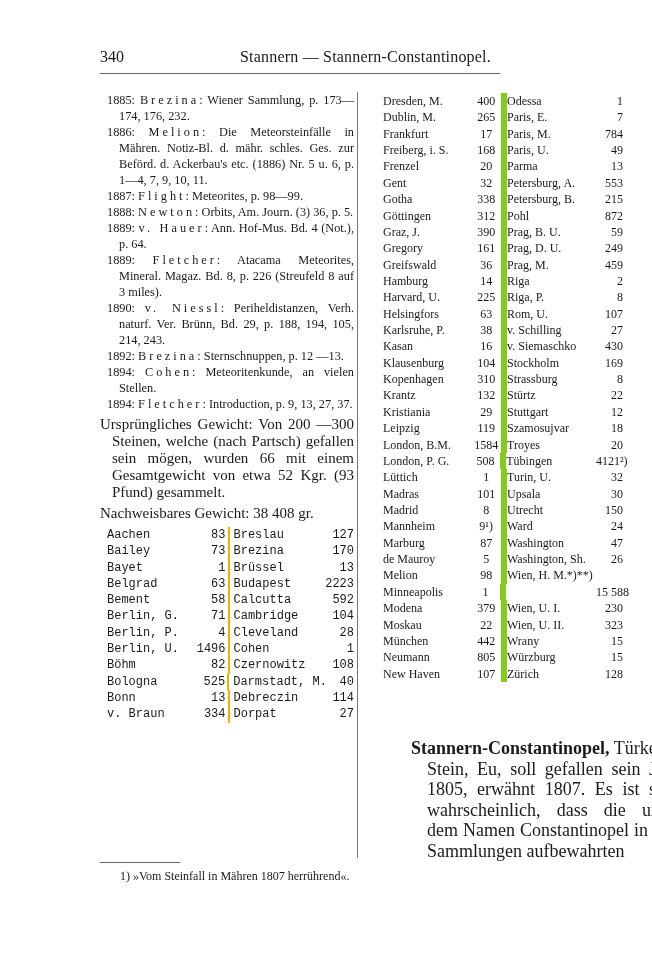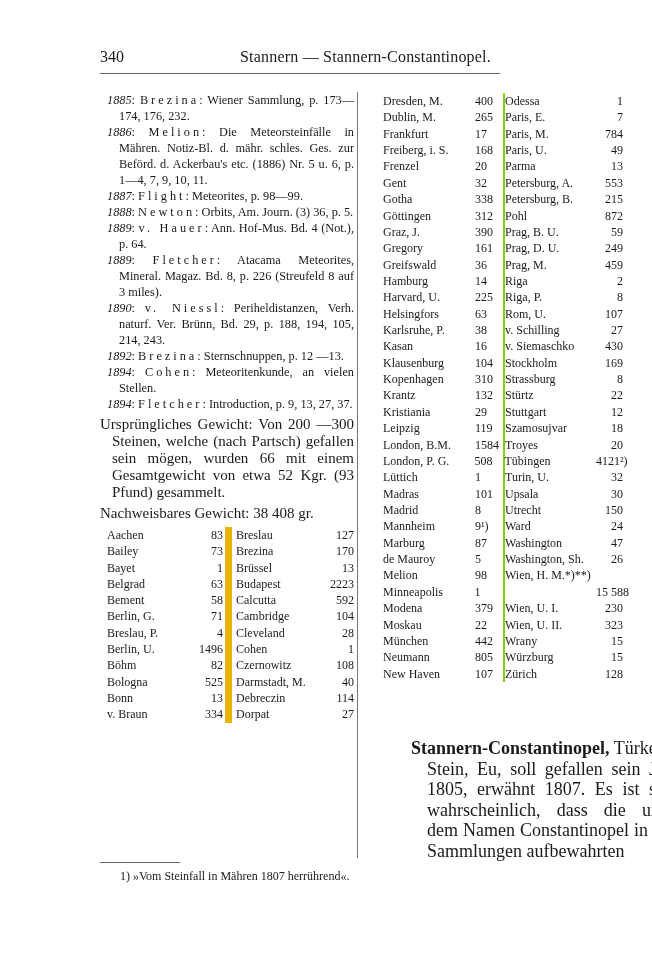--- a/index.html
+++ b/index.html
@@ -15,38 +15,38 @@
   .page-num { position: absolute; left: 0; top: 0; }
   .running-title { position: absolute; left: 140px; top: 0; white-space: nowrap; letter-spacing: 0.2px; }
   .header-rule { position: absolute; left: 100px; top: 73px; width: 400px; height: 1px; background: #666; }
 
   .col-divider { position: absolute; left: 357px; top: 92px; width: 1px; height: 766px; background: #777; }
 
   
   .left { position: absolute; left: 107px; top: 92px; width: 247px; }
   .refs { font-size: 12.3px; line-height: 16px; }
   .ref { padding-left: 12px; text-indent: -12px; text-align: justify; }
-  .ref .yr { font-weight: normal; font-style: italic; }
+  .ref .yr { font-weight: normal; }
   .ref .au { letter-spacing: 3px; }
   .para { font-size: 15px; line-height: 17px; margin-top: 4px; padding-left: 12px; text-indent: -12px; text-align: justify; margin-left: -7px; }
   .weight-line { font-size: 15px; line-height: 20px; margin-left: -7px; margin-top: 2px; }
 
-  .tbl { font-size: 12px; line-height: 16px; margin-top: 4px; }
+  .tbl { font-size: 12px; line-height: 16px; margin-top: 4px; font-family: Liberation Mono, monospace; }
   .tbl .row { display: flex; height: 16.3px; }
   .tbl .c1 { width: 86px; padding-left: 0; white-space: nowrap; }
-  .tbl .n1 { width: 33px; text-align: right; padding-right: 2px; border-right: 7px solid #eab308; }
+  .tbl .n1 { width: 33px; text-align: right; padding-right: 2px; border-right: 2px solid #eab308; }
   .tbl .c2 { width: 88px; padding-left: 4px; white-space: nowrap; }
   .tbl .n2 { width: 33px; text-align: right; }
 
   
   .right { position: absolute; left: 383px; top: 93px; width: 240px; }
   .rtbl { font-size: 12px; line-height: 16px; }
   .rtbl .row { display: flex; height: 16.37px; }
   .rtbl .c1 { width: 95px; white-space: nowrap; }
-  .rtbl .n1 { width: 27px; text-align: left; padding-right: 2px; border-right: 2px solid #84cc16; }
+  .rtbl .n1 { width: 27px; text-align: center; padding-right: 2px; border-right: 6px solid #84cc16; }
   .rtbl .c2 { width: 95px; white-space: nowrap; }
   .rtbl .n2 { width: 27px; text-align: right; white-space: nowrap; }
 
   .entry { position: absolute; left: 367px; top: 738px; width: 264px; font-size: 18px; line-height: 20.5px; margin-left: 48px; }
   .entry .head { font-weight: bold; }
   .entry .body { padding-left: 12px; text-align: justify; }
   .entry .first { margin-left: -4px; }
 
   .fn-rule { position: absolute; left: 100px; top: 862px; width: 80px; height: 1px; background: #666; }
   .footnotes { position: absolute; left: 92px; top: 868px; width: 520px; font-size: 12px; line-height: 17px; }
@@ -115,21 +115,21 @@
         <span class="c2">Calcutta</span>
         <span class="n2">592</span>
       </div>
       <div class="row">
         <span class="c1">Berlin, G.</span>
         <span class="n1">71</span>
         <span class="c2">Cambridge</span>
         <span class="n2">104</span>
       </div>
       <div class="row">
-        <span class="c1">Breslau, P.</span>
+        <span class="c1">Berlin, P.</span>
         <span class="n1">4</span>
         <span class="c2">Cleveland</span>
         <span class="n2">28</span>
       </div>
       <div class="row">
         <span class="c1">Berlin, U.</span>
         <span class="n1">1496</span>
         <span class="c2">Cohen</span>
         <span class="n2">1</span>
       </div>

